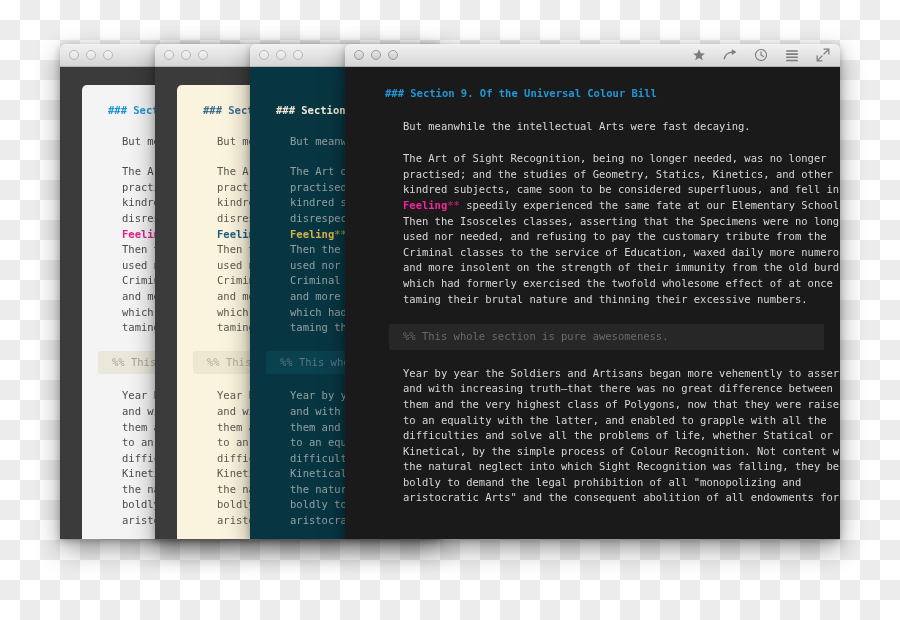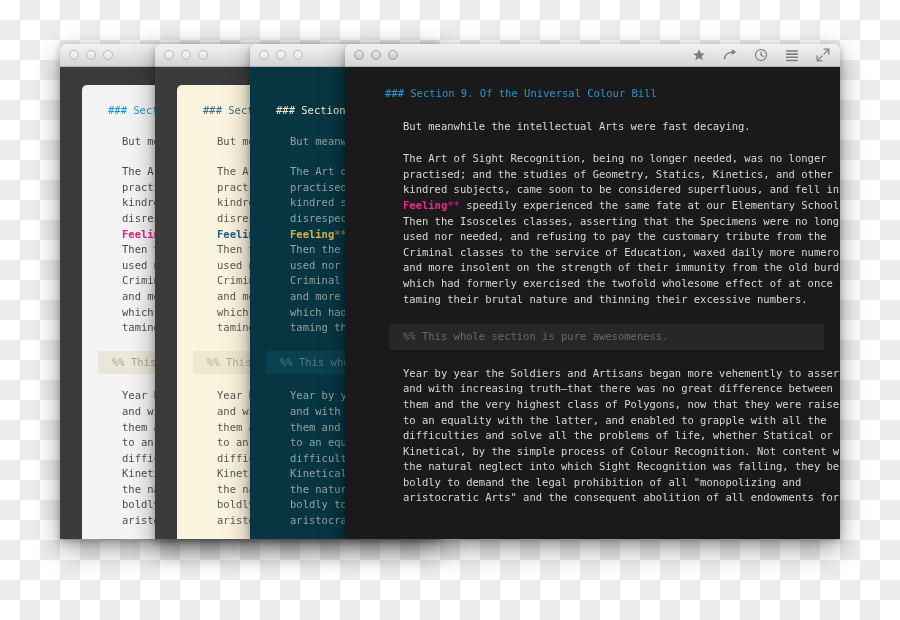--- a/index.html
+++ b/index.html
@@ -64,21 +64,21 @@
     height:100%;
     font-family:"DejaVu Sans Mono", monospace;
     font-size:10.5px;
     line-height:15.6px;
     letter-spacing:0px;
     overflow:hidden;
     position:relative;
   }
   .panel .inner { padding:18px 26px 0 26px; }
 
-  .heading { font-weight:normal; margin-bottom:15px; white-space:nowrap; }
+  .heading { font-weight:bold; margin-bottom:15px; white-space:nowrap; }
   .para { margin:0 0 15px 0; padding-left:14px; }
   .para .ln { white-space:pre; display:block; }
   .bold { font-weight:bold; }
   .punct { opacity:0.62; }
 
   .comment {
     padding:4px 14px 4px 14px;
     margin:0 -10px 14px -10px;
     white-space:pre;
     border-radius:2px;

